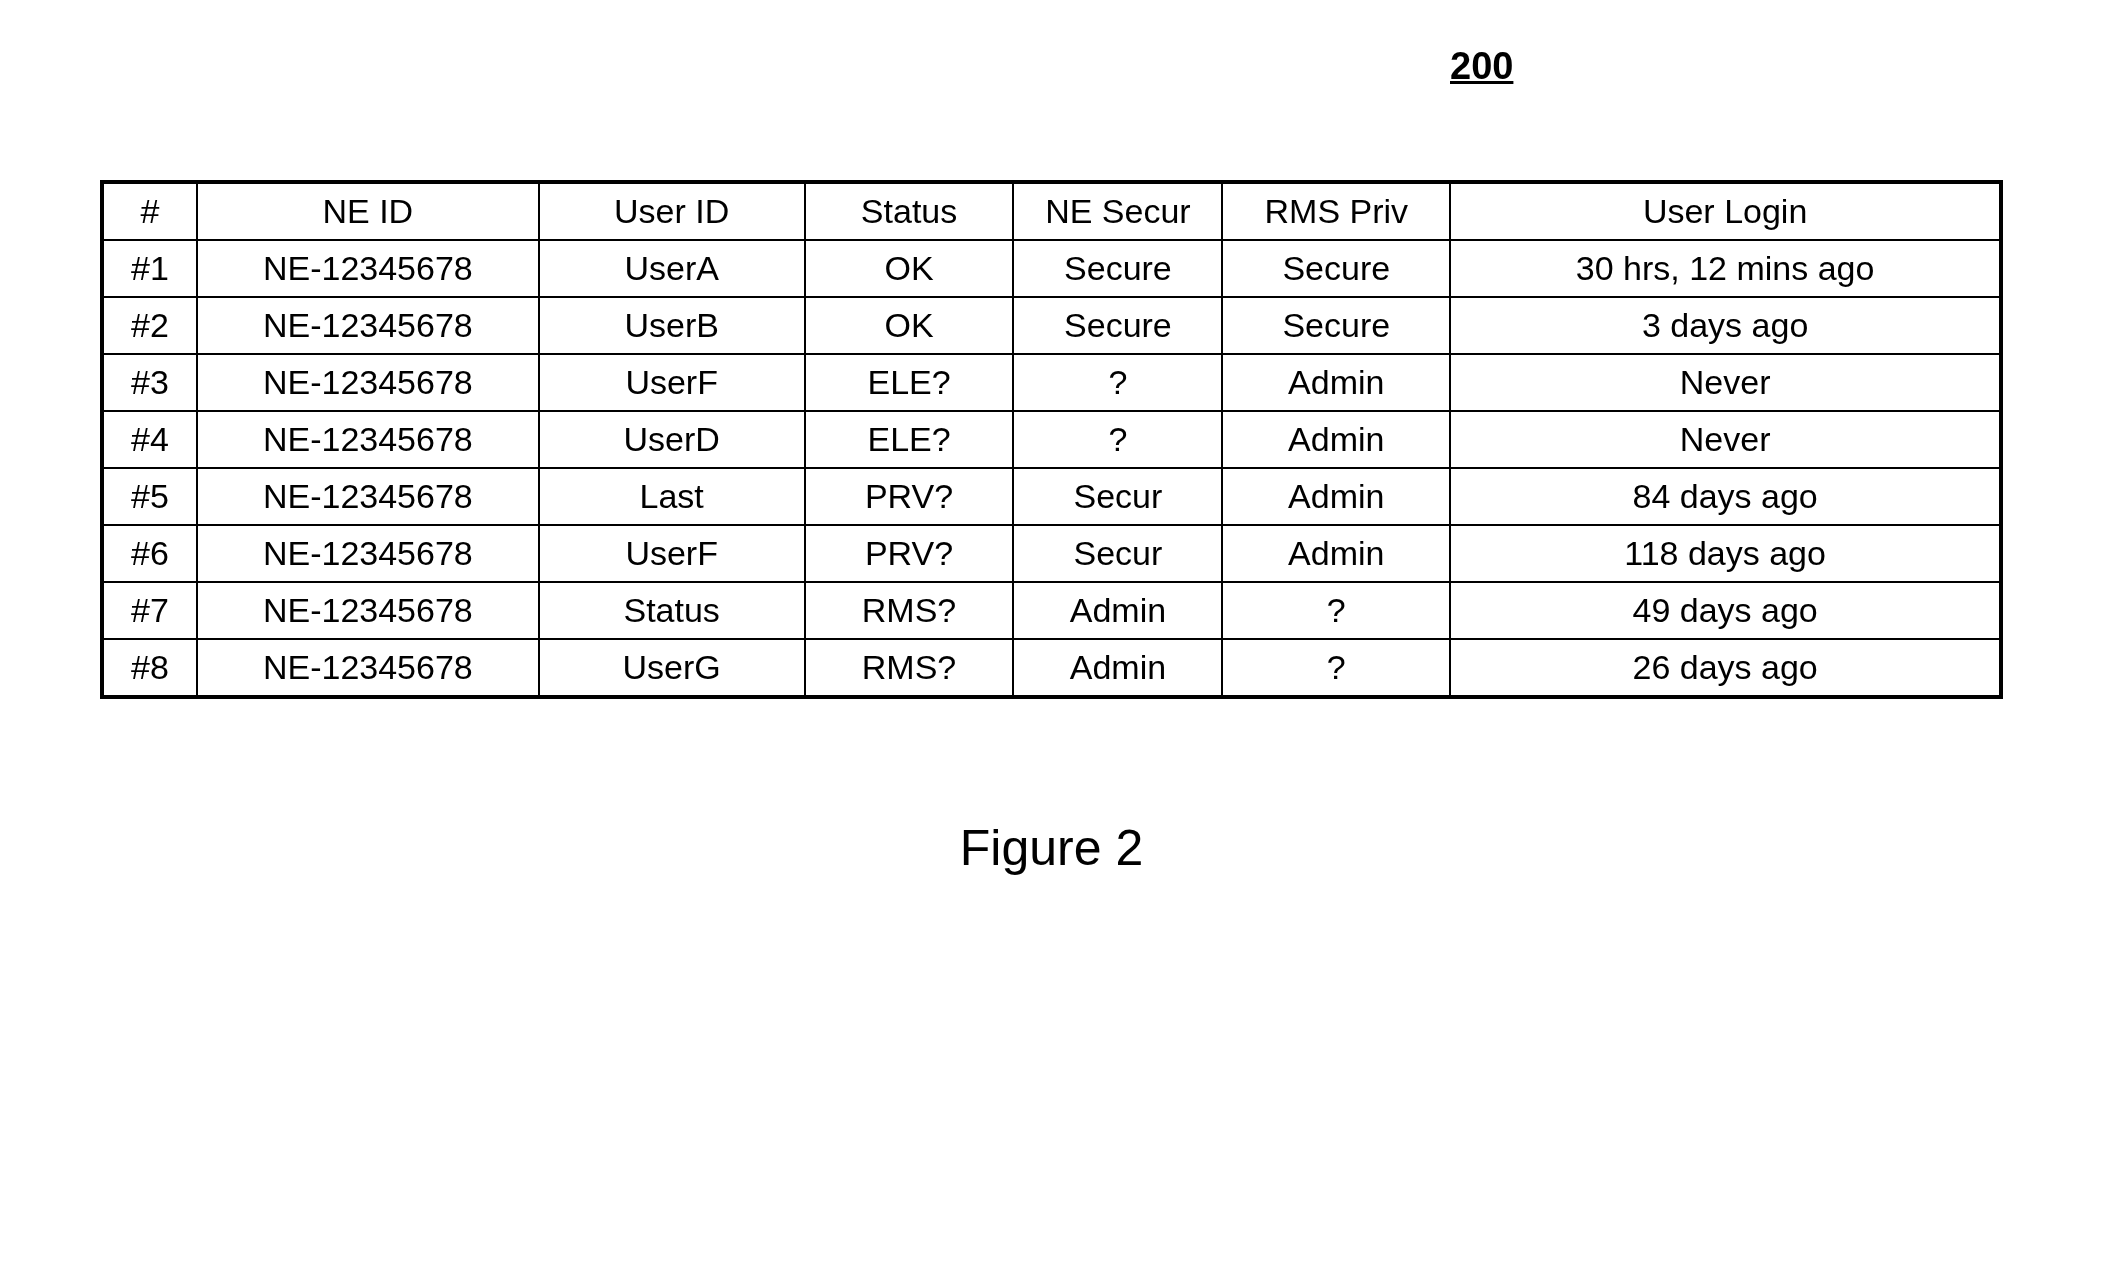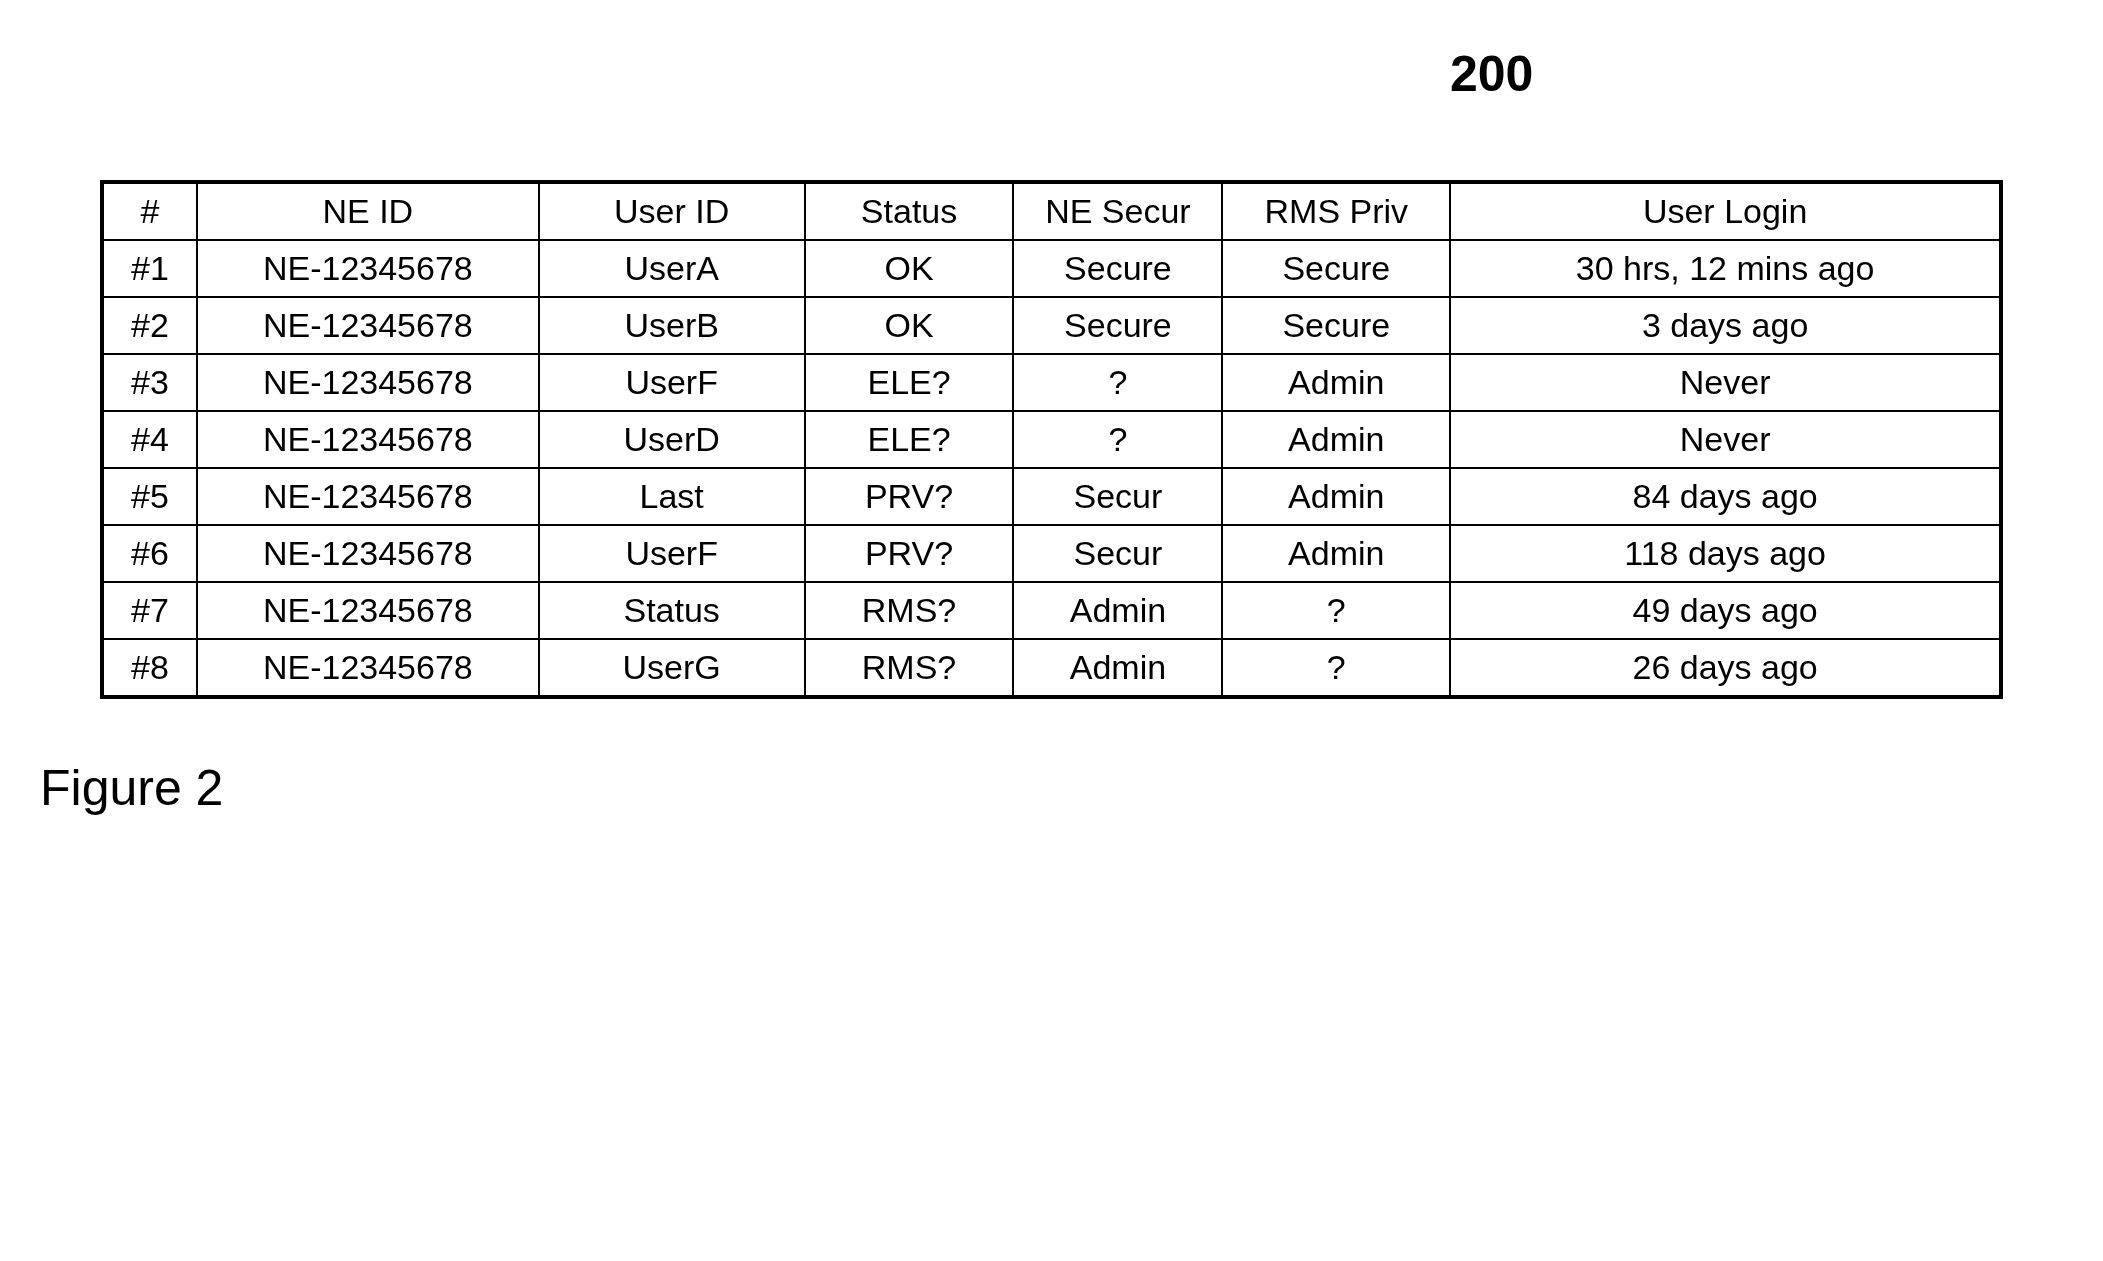--- a/index.html
+++ b/index.html
@@ -6,21 +6,22 @@
       background: #ffffff;
       margin: 0;
       padding: 40px;
       font-family: Arial, Helvetica, sans-serif;
       width: 2103px;
       height: 1261px;
       box-sizing: border-box;
     }
     .figure-number {
       font-weight: bold;
-      font-size: 50px;
+      text-decoration: underline;
+      font-size: 38px;
       position: absolute;
       top: 45px;
       left: 1450px;
     }
     .table-wrap {
       margin: 140px 60px 0 60px;
     }
     table {
       border-collapse: collapse;
       width: 100%;
@@ -37,22 +38,23 @@
       font-weight: normal;
     }
     col.c-num  { width: 5%; }
     col.c-neid { width: 18%; }
     col.c-uid  { width: 14%; }
     col.c-stat { width: 11%; }
     col.c-nep  { width: 11%; }
     col.c-rms  { width: 12%; }
     col.c-last { width: 29%; }
     .caption {
+      text-align: center;
       font-size: 50px;
-      margin-top: 60px;
+      margin-top: 120px;
     }
   </style>
 </head>
 <body>
 
 <div class="figure-number">200</div>
 
 <div class="table-wrap">
   <table>
     <colgroup>

